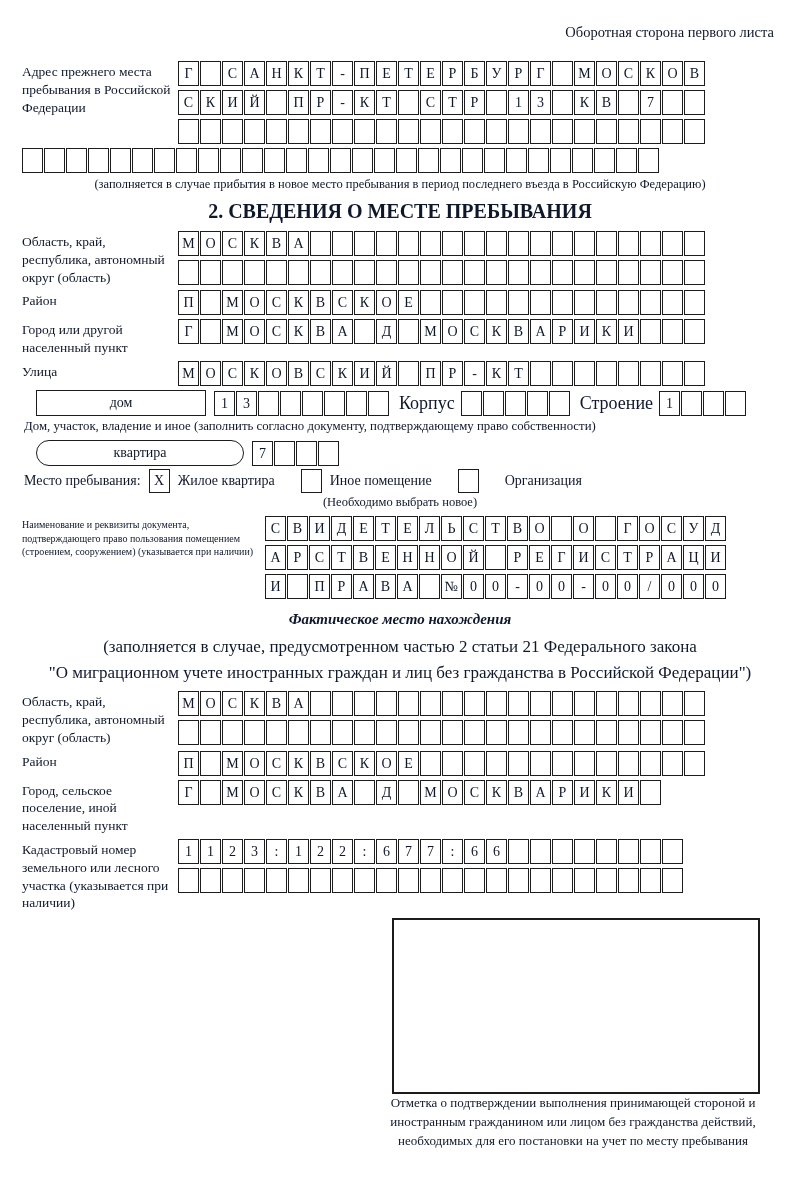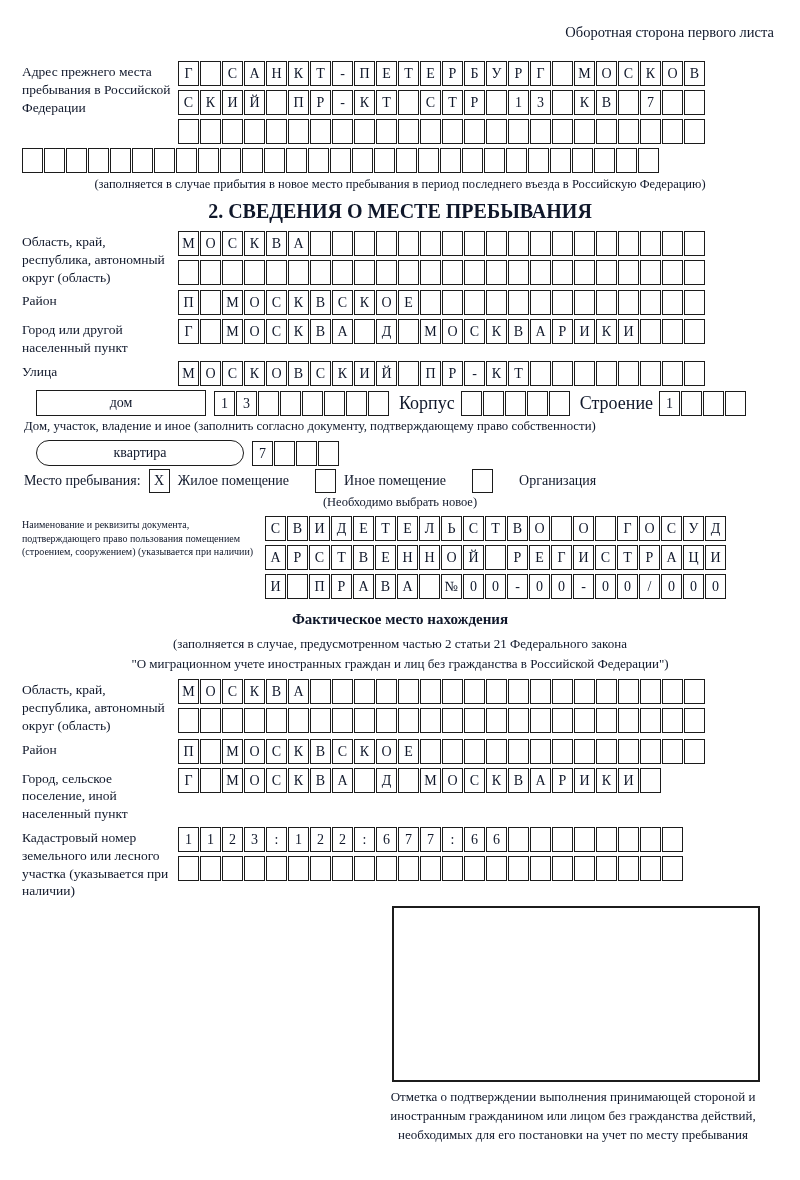--- a/index.html
+++ b/index.html
@@ -37,26 +37,26 @@
   .inline-label { font-size:18px; margin:0 6px 0 10px; white-space:nowrap; }
 
   .stay-row { display:flex; align-items:center; font-size:14px; margin:0 0 2px 2px; }
   .checkbox {
     display:inline-block; width:19px; height:22px; border:1.7px solid #1c1c1c;
     text-align:center; line-height:22px; font-size:14px; flex-shrink:0;
   }
   .stay-gap-s { margin-left:8px; } .stay-gap-m { margin-left:26px; }
   .doc-label { width:243px; flex-shrink:0; font-size:10px; line-height:1.35; padding-top:2px; }
 
-  .fact-title { text-align:center; font-weight:bold; font-size:15px; margin:12px 0 6px 0; }
-  .fact-note { text-align:center; font-size:13px; line-height:1.5; margin-bottom:6px; }
+  .fact-title { text-align:center; font-weight:bold; font-size:15px; margin:12px 0 6px 0;font-style:italic; }
+  .fact-note { text-align:center; font-size:17px; line-height:1.5; margin-bottom:6px; }
 
   .stamp-area { margin-left:370px; margin-top:6px; width:400px; }
   .stamp-box { width:364px; height:172px; border:2px solid #1c1c1c; background:#fff; }
-  .stamp-note { width:398px; margin-left:-18px; text-align:center; font-size:13px; line-height:1.45; margin-top:6px; }
+  .stamp-note { width:398px; margin-left:-18px; text-align:center; font-size:13px; line-height:1.45; }
 </style>
 </head>
 <body>
 
 <div class="page">
 
   <div class="header-note">Оборотная сторона первого листа</div>
 
   <div class="field">
     <div class="field-label">Адрес прежнего места пребывания в Российской Федерации</div>
@@ -360,21 +360,21 @@
         <span class="cell">7</span>
         <span class="cell"></span>
         <span class="cell"></span>
         <span class="cell"></span>
       </div>
   </div>
 
   <div class="stay-row">
     <span>Место пребывания:</span>
     <span class="checkbox stay-gap-s">X</span>
-    <span class="stay-gap-s">Жилое помещение</span>
+    <span class="stay-gap-s">Жилое квартира</span>
     <span class="checkbox stay-gap-m"></span>
     <span class="stay-gap-s">Иное помещение</span>
     <span class="checkbox stay-gap-m"></span>
     <span class="stay-gap-m">Организация</span>
   </div>
   <div class="center-note">(Необходимо выбрать новое)</div>
 
   <div class="field">
     <div class="doc-label">Наименование и реквизиты документа, подтверждающего право пользования помещением (строением, сооружением) (указывается при наличии)</div>
     <div class="boxes-col">

